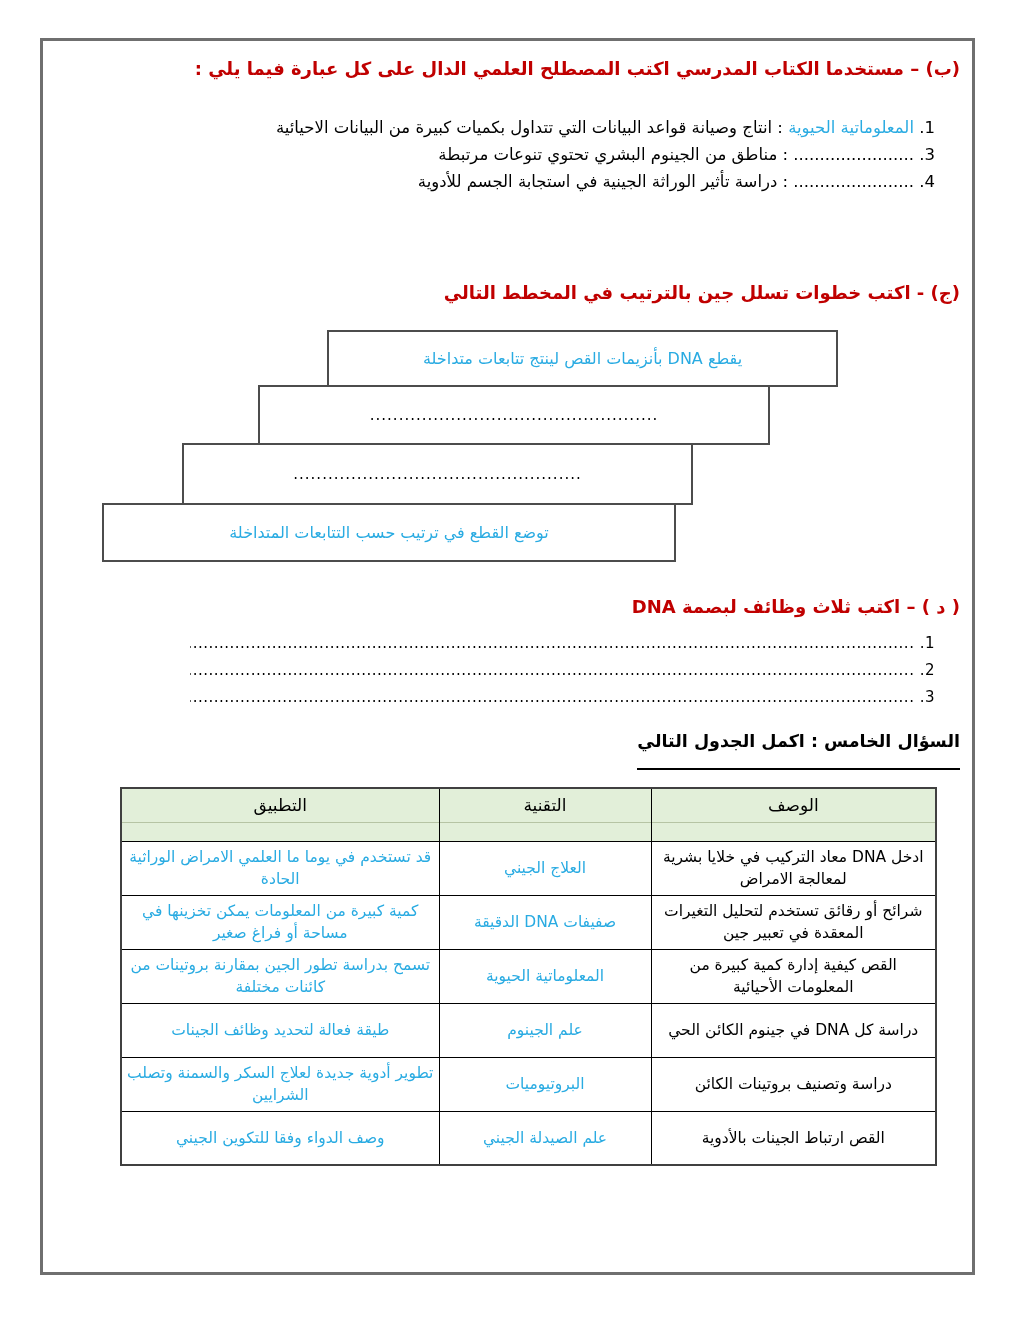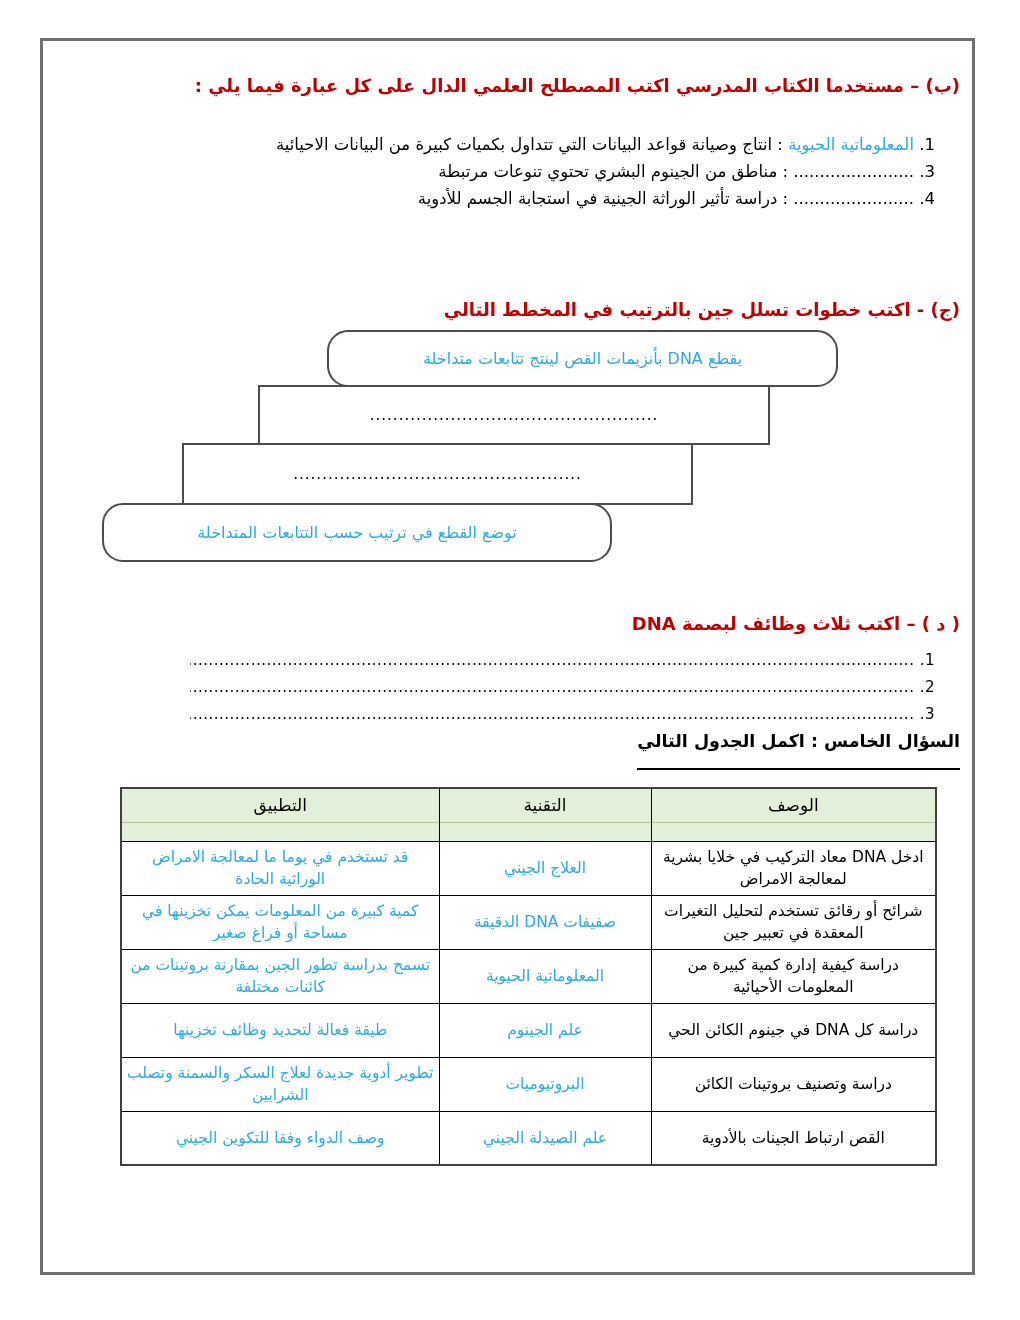--- a/index.html
+++ b/index.html
@@ -4,38 +4,38 @@
 <style>
   html,body{margin:0;padding:0;}
   body{
     width:1020px;height:1320px;position:relative;background:#ffffff;
     font-family:"DejaVu Sans",sans-serif;color:#000;overflow:hidden;
   }
   .frame{
     position:absolute;left:40px;top:38px;width:935px;height:1237px;
     border:3px solid #6f6f6f;box-sizing:border-box;
   }
-  .rtl{direction:rtl;text-align:right;margin-top:17px;}
+  .rtl{direction:rtl;text-align:right;}
   .red-head{color:#C00000;font-weight:bold;font-size:18px;}
   .cyan{color:#29ABE2;}
   .sec-b-head{position:absolute;top:58px;right:60px;left:80px;}
   .list-b{position:absolute;top:114px;right:85px;width:775px;font-size:16.5px;}
   .list-b .item{line-height:27px;white-space:nowrap;overflow:hidden;}
   .sec-c-head{position:absolute;top:282px;right:60px;left:80px;}
   .flow-box{
     position:absolute;background:#fff;border:2px solid #4c4c4c;box-sizing:border-box;
     display:flex;align-items:center;justify-content:center;
     font-size:16px;direction:rtl;text-align:center;
   }
-  .flow-box.cyan-text{color:#29ABE2;border-radius:21px;}
+  .flow-box.cyan-text{color:#29ABE2;}
   .flow-box.dots-text{font-size:15px;letter-spacing:1px;color:#000;}
   .box1{left:327px;top:330px;width:511px;height:57px;}
   .box2{left:258px;top:385px;width:512px;height:60px;}
   .box3{left:182px;top:443px;width:511px;height:62px;}
-  .box4{left:102px;top:503px;width:510px;height:59px;}
+  .box4{left:102px;top:503px;width:574px;height:59px;}
   .sec-d-head{position:absolute;top:596px;right:60px;left:80px;}
   .list-d{position:absolute;top:630px;right:85px;width:745px;font-size:15px;}
   .list-d .dline{line-height:27px;white-space:nowrap;overflow:hidden;letter-spacing:0.5px;}
   .q5-head{
     position:absolute;top:731px;right:60px;font-weight:bold;font-size:17.5px;
     border-bottom:2px solid #000;padding-bottom:17px;direction:rtl;
   }
   table.tbl{
     position:absolute;left:120px;top:787px;border-collapse:collapse;
     direction:rtl;background:#fff;border:2px solid #404040;table-layout:fixed;
@@ -100,36 +100,36 @@
     <tr class="head-sub">
       <td></td>
       <td></td>
       <td></td>
     </tr>
   </thead>
   <tbody>
     <tr>
       <td class="td-desc">ادخل DNA معاد التركيب في خلايا بشرية لمعالجة الامراض</td>
       <td class="td-tech">العلاج الجيني</td>
-      <td class="td-app">قد تستخدم في يوما ما لمعالجة الامراض الوراثية الحادة</td>
+      <td class="td-app">قد تستخدم في يوما ما العلمي الامراض الوراثية الحادة</td>
     </tr>
     <tr>
       <td class="td-desc">شرائح أو رقائق تستخدم لتحليل التغيرات المعقدة في تعبير جين</td>
       <td class="td-tech">صفيفات DNA الدقيقة</td>
       <td class="td-app">كمية كبيرة من المعلومات يمكن تخزينها في مساحة أو فراغ صغير</td>
     </tr>
     <tr>
-      <td class="td-desc">دراسة كيفية إدارة كمية كبيرة من المعلومات الأحيائية</td>
+      <td class="td-desc">القص كيفية إدارة كمية كبيرة من المعلومات الأحيائية</td>
       <td class="td-tech">المعلوماتية الحيوية</td>
       <td class="td-app">تسمح بدراسة تطور الجين بمقارنة بروتينات من كائنات مختلفة</td>
     </tr>
     <tr>
       <td class="td-desc">دراسة كل DNA في جينوم الكائن الحي</td>
       <td class="td-tech">علم الجينوم</td>
-      <td class="td-app">طيقة فعالة لتحديد وظائف تخزينها</td>
+      <td class="td-app">طيقة فعالة لتحديد وظائف الجينات</td>
     </tr>
     <tr>
       <td class="td-desc">دراسة وتصنيف بروتينات الكائن</td>
       <td class="td-tech">البروتيوميات</td>
       <td class="td-app">تطوير أدوية جديدة لعلاج السكر والسمنة وتصلب الشرايين</td>
     </tr>
     <tr>
       <td class="td-desc">القص ارتباط الجينات بالأدوية</td>
       <td class="td-tech">علم الصيدلة الجيني</td>
       <td class="td-app">وصف الدواء وفقا للتكوين الجيني</td>

